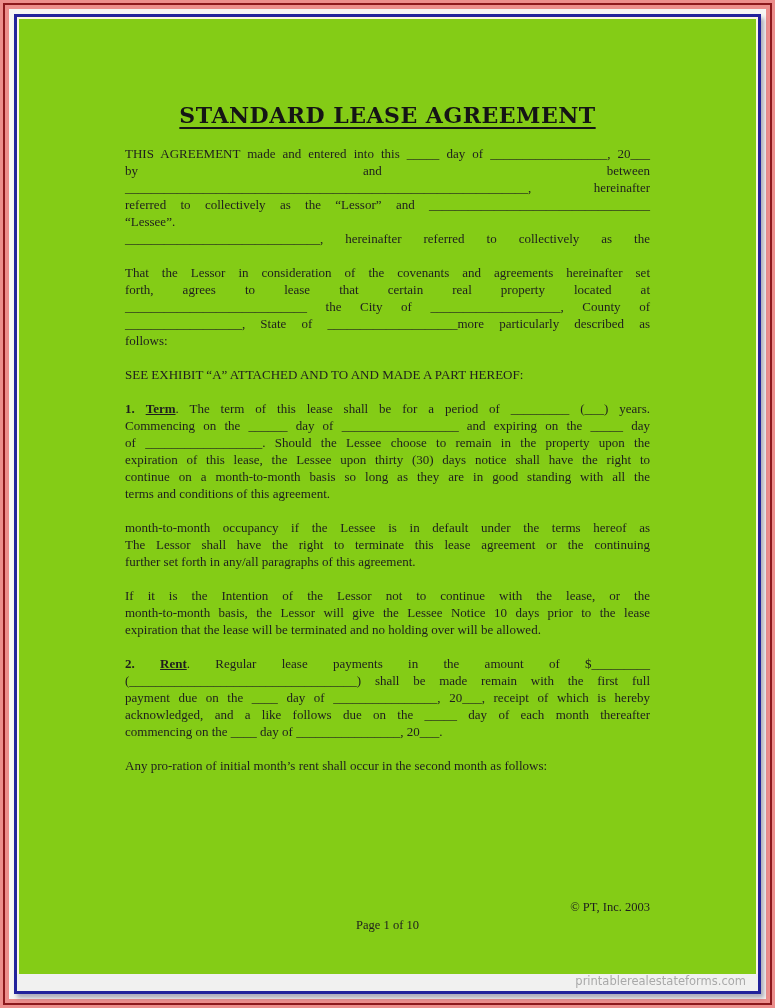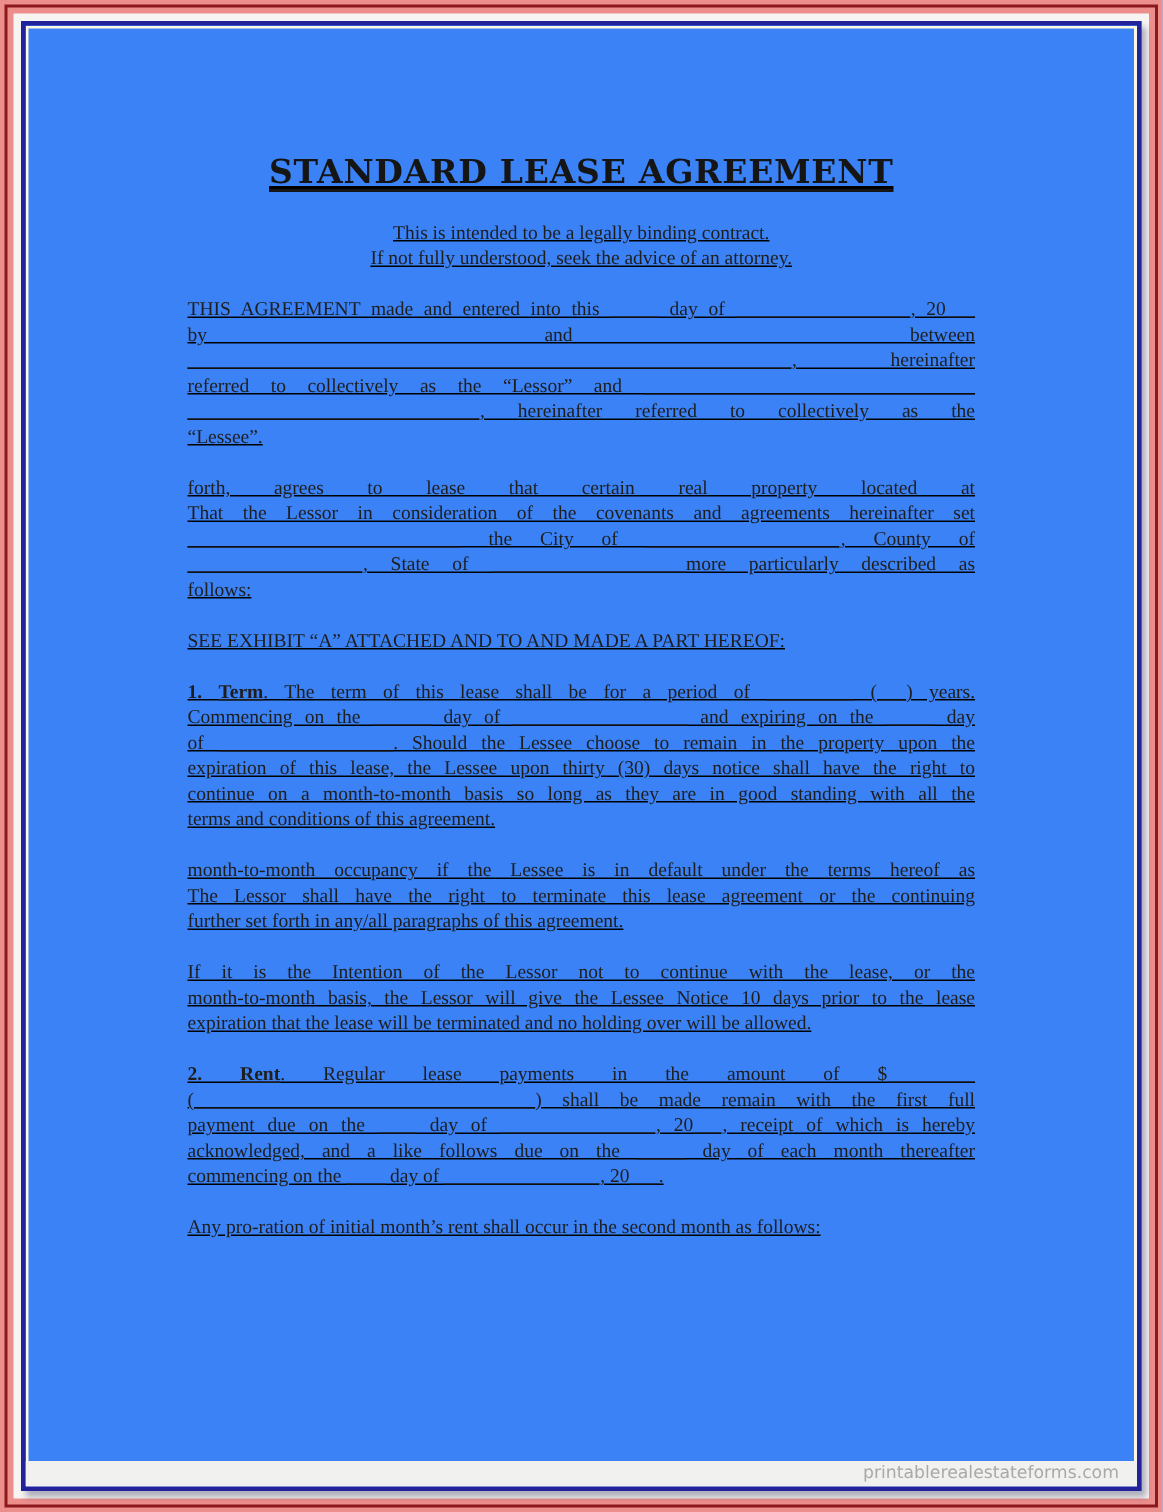--- a/index.html
+++ b/index.html
@@ -24,26 +24,25 @@
   .gap {
     height: 100%;
     box-sizing: border-box;
     background: #f6f5f3;
     padding: 5px;
     position: relative; z-index: 1;
   }
   .page {
     height: 100%;
     box-sizing: border-box;
-    background: #3b82f6;
+    background: #84cc16;
     border: 3px solid #22229b;
     box-shadow: inset 0 0 0 2px #fcf7e0, 3px 4px 4px rgba(40,40,80,0.35);
     position: relative;
     overflow: hidden;
-    text-decoration: underline;
   }
   .content {
     padding: 85px 108px 0 108px;
     font-size: 13px;
     line-height: 17px;
     color: #1e1e1e;
   }
   .title {
     font-family: "DejaVu Serif", serif;
     font-size: 22px;
@@ -98,36 +97,32 @@
 </style>
 </head>
 <body>
 
 <div class="frame">
   <div class="red-line"></div>
   <div class="gap">
     <div class="page">
       <div class="content">
         <div class="title">STANDARD LEASE AGREEMENT</div>
-        <div class="subtitle">
-          <div>This is intended to be a legally binding contract.</div>
-          <div>If not fully understood, seek the advice of an attorney.</div>
-        </div>
         <div id="doc-body">
             <div class="block">
               <div class="tline just"><span>THIS AGREEMENT made and entered into this _____ day of __________________, 20___</span></div>
               <div class="tline just"><span>by and between</span></div>
               <div class="tline just"><span>______________________________________________________________, hereinafter</span></div>
               <div class="tline just"><span>referred to collectively as the “Lessor” and __________________________________</span></div>
+              <div class="tline"><span>“Lessee”.</span></div>
               <div class="tline just"><span>______________________________, hereinafter referred to collectively as the</span></div>
-              <div class="tline"><span>“Lessee”.</span></div>
             </div>
             <div class="block">
+              <div class="tline just"><span>That the Lessor in consideration of the covenants and agreements hereinafter set</span></div>
               <div class="tline just"><span>forth, agrees to lease that certain real property located at</span></div>
-              <div class="tline just"><span>That the Lessor in consideration of the covenants and agreements hereinafter set</span></div>
               <div class="tline just"><span>____________________________ the City of ____________________, County of</span></div>
               <div class="tline just"><span>__________________, State of ____________________more particularly described as</span></div>
               <div class="tline"><span>follows:</span></div>
             </div>
             <div class="block">
               <div class="tline"><span>SEE EXHIBIT “A” ATTACHED AND TO AND MADE A PART HEREOF:</span></div>
             </div>
             <div class="block">
               <div class="tline just"><span style="font-weight: bold;">1.</span><span> </span><span style="font-weight: bold; text-decoration: underline;">Term</span><span>. The term of this lease shall be for a period of _________ (___) years.</span></div>
               <div class="tline just"><span>Commencing on the ______ day of __________________ and expiring on the _____ day</span></div>
@@ -151,18 +146,22 @@
               <div class="tline just"><span>(___________________________________) shall be made remain with the first full</span></div>
               <div class="tline just"><span>payment due on the ____ day of ________________, 20___, receipt of which is hereby</span></div>
               <div class="tline just"><span>acknowledged, and a like follows due on the _____ day of each month thereafter</span></div>
               <div class="tline"><span>commencing on the ____ day of ________________, 20___.</span></div>
             </div>
             <div class="block">
               <div class="tline"><span>Any pro-ration of initial month’s rent shall occur in the second month as follows:</span></div>
             </div>
           </div>
       </div>
+      <div class="footer-info">
+        <div class="copyright">© PT, Inc. 2003</div>
+        <div class="pagenum">Page 1 of 10</div>
+      </div>
       <div class="strip">
         <span>printablerealestateforms.com</span>
       </div>
     </div>
   </div>
 </div>
 
 </body></html>

